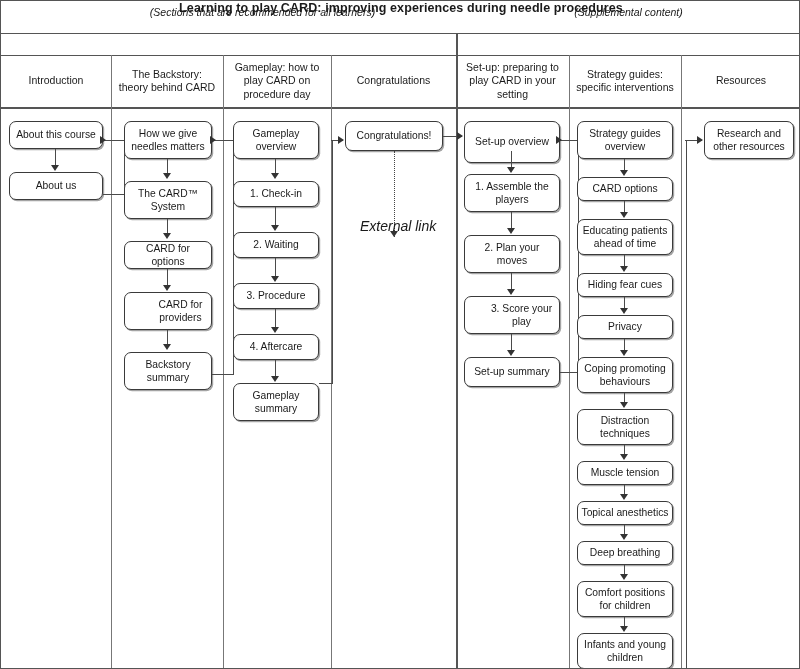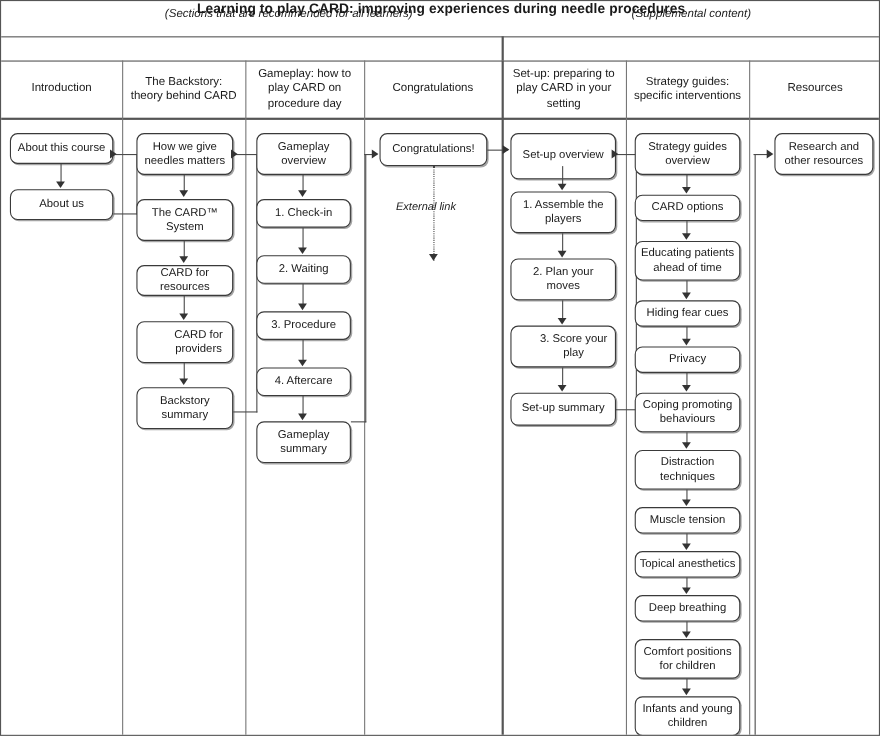--- a/index.html
+++ b/index.html
@@ -37,21 +37,21 @@
   .ital{font-style:italic;}
 
   
   .vline{position:absolute;width:1.3px;background:#4a4a4a;}
   .hline{position:absolute;height:1.3px;background:#4a4a4a;}
   .arrow-d{position:absolute;width:0;height:0;border-left:4.2px solid transparent;
       border-right:4.2px solid transparent;border-top:6.5px solid #333;}
   .arrow-r{position:absolute;width:0;height:0;border-top:4.2px solid transparent;
       border-bottom:4.2px solid transparent;border-left:6.5px solid #333;}
   .dotline{position:absolute;width:0;border-left:1.4px dotted #444;}
-  .linklabel{position:absolute;font-size:10px;font-style:italic;white-space:nowrap;}
+  .linklabel{position:absolute;font-size:14px;font-style:italic;white-space:nowrap;margin-top:35px;}
 </style>
 </head>
 <body>
 
 <div id="page">
 
   <div class="title-bar">
     <span class="t">Learning to play CARD: improving experiences during needle procedures</span>
   </div>
 
@@ -112,21 +112,21 @@
       <span class="txt">How we give needles matters</span>
     </div>
   <div class="vline" style="left:166px;top:158px;height:18px;"></div>
   <div class="arrow-d" style="left:162px;top:172px;"></div>
   <div class="node" style="left:123px;top:180px;width:88px;height:38px;justify-content:flex-end;">
       <span class="txt">The CARD™ System</span>
     </div>
   <div class="vline" style="left:166px;top:218px;height:18px;"></div>
   <div class="arrow-d" style="left:162px;top:232px;"></div>
   <div class="node" style="left:123px;top:240px;width:88px;height:28px;">
-      <span class="txt">CARD for resources</span>
+      <span class="txt">CARD for options</span>
     </div>
   <div class="vline" style="left:166px;top:268px;height:20px;"></div>
   <div class="arrow-d" style="left:162px;top:284px;"></div>
   <div class="node" style="left:123px;top:291px;width:88px;height:38px;padding-left:28px;">
       <span class="txt">CARD for providers</span>
     </div>
   <div class="vline" style="left:166px;top:329px;height:18px;"></div>
   <div class="arrow-d" style="left:162px;top:343px;"></div>
   <div class="node" style="left:123px;top:351px;width:88px;height:38px;">
       <span class="txt">Backstory summary</span>

